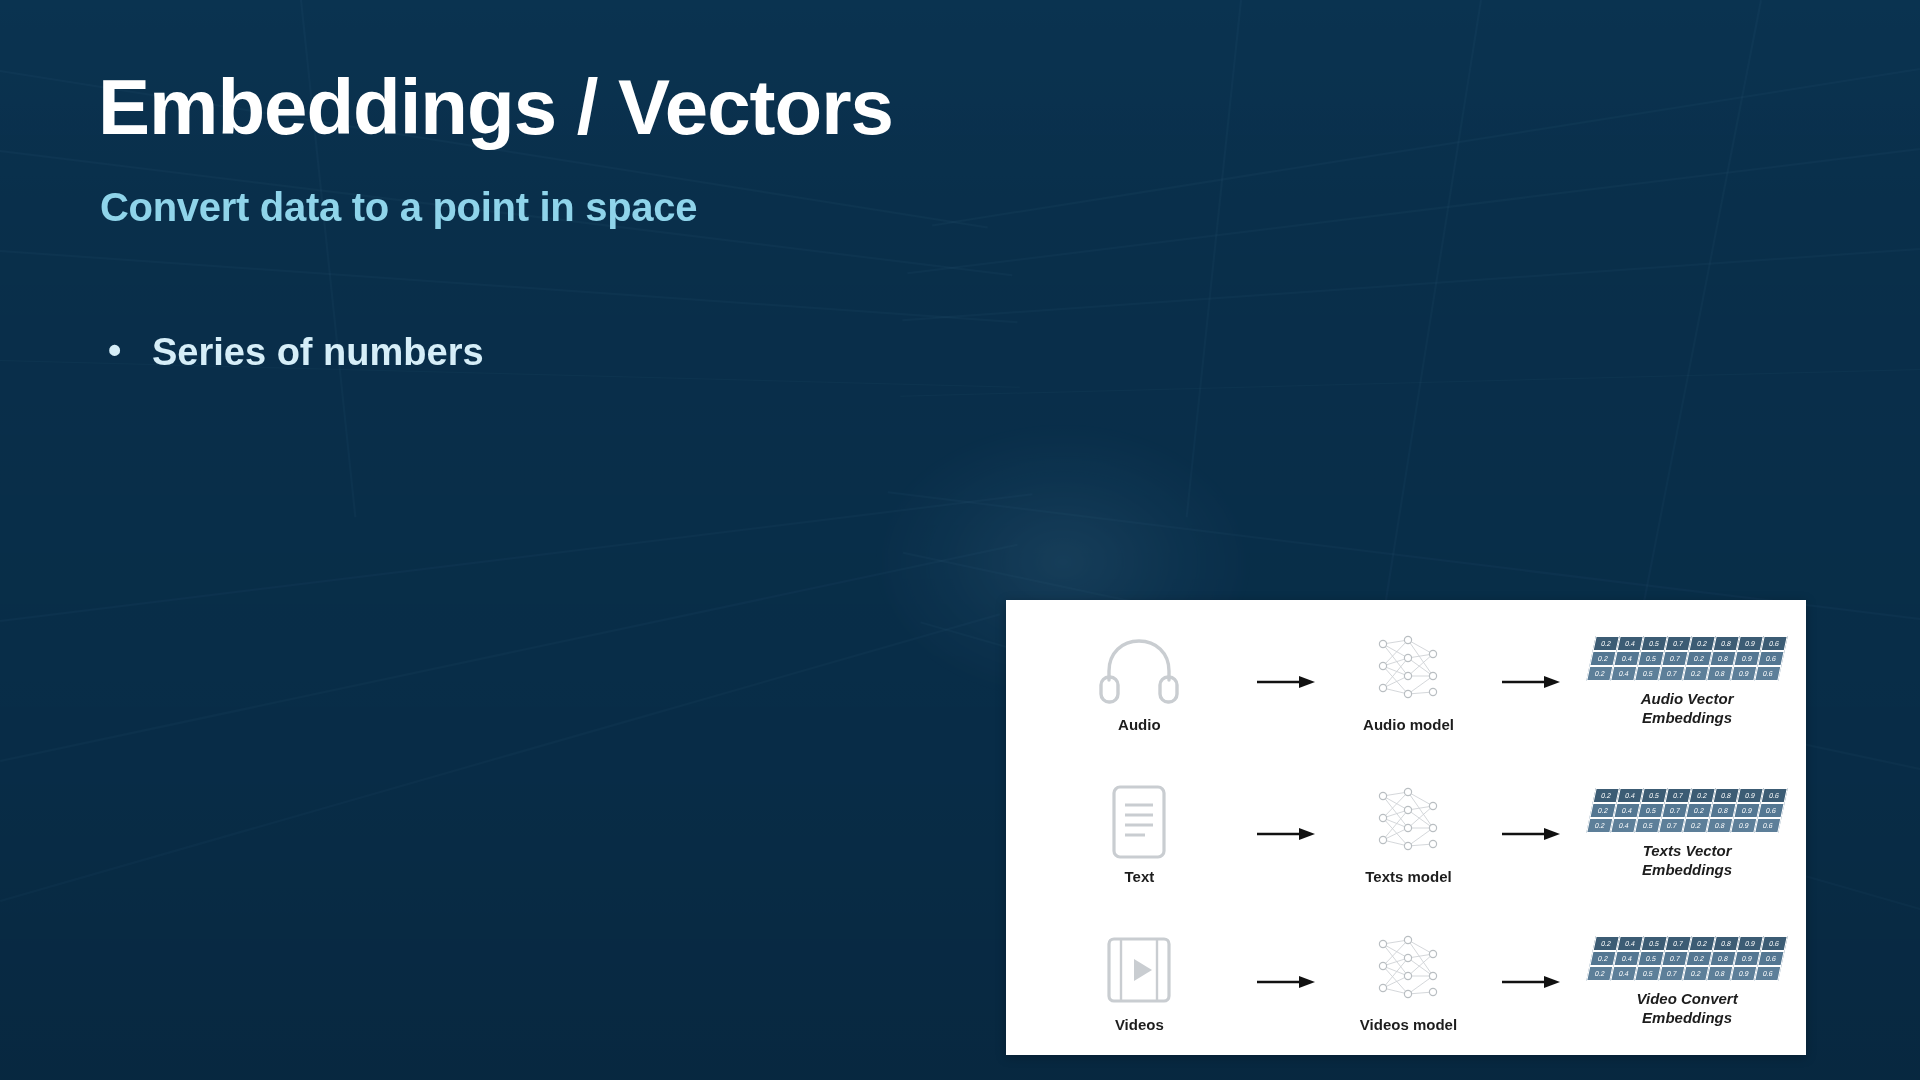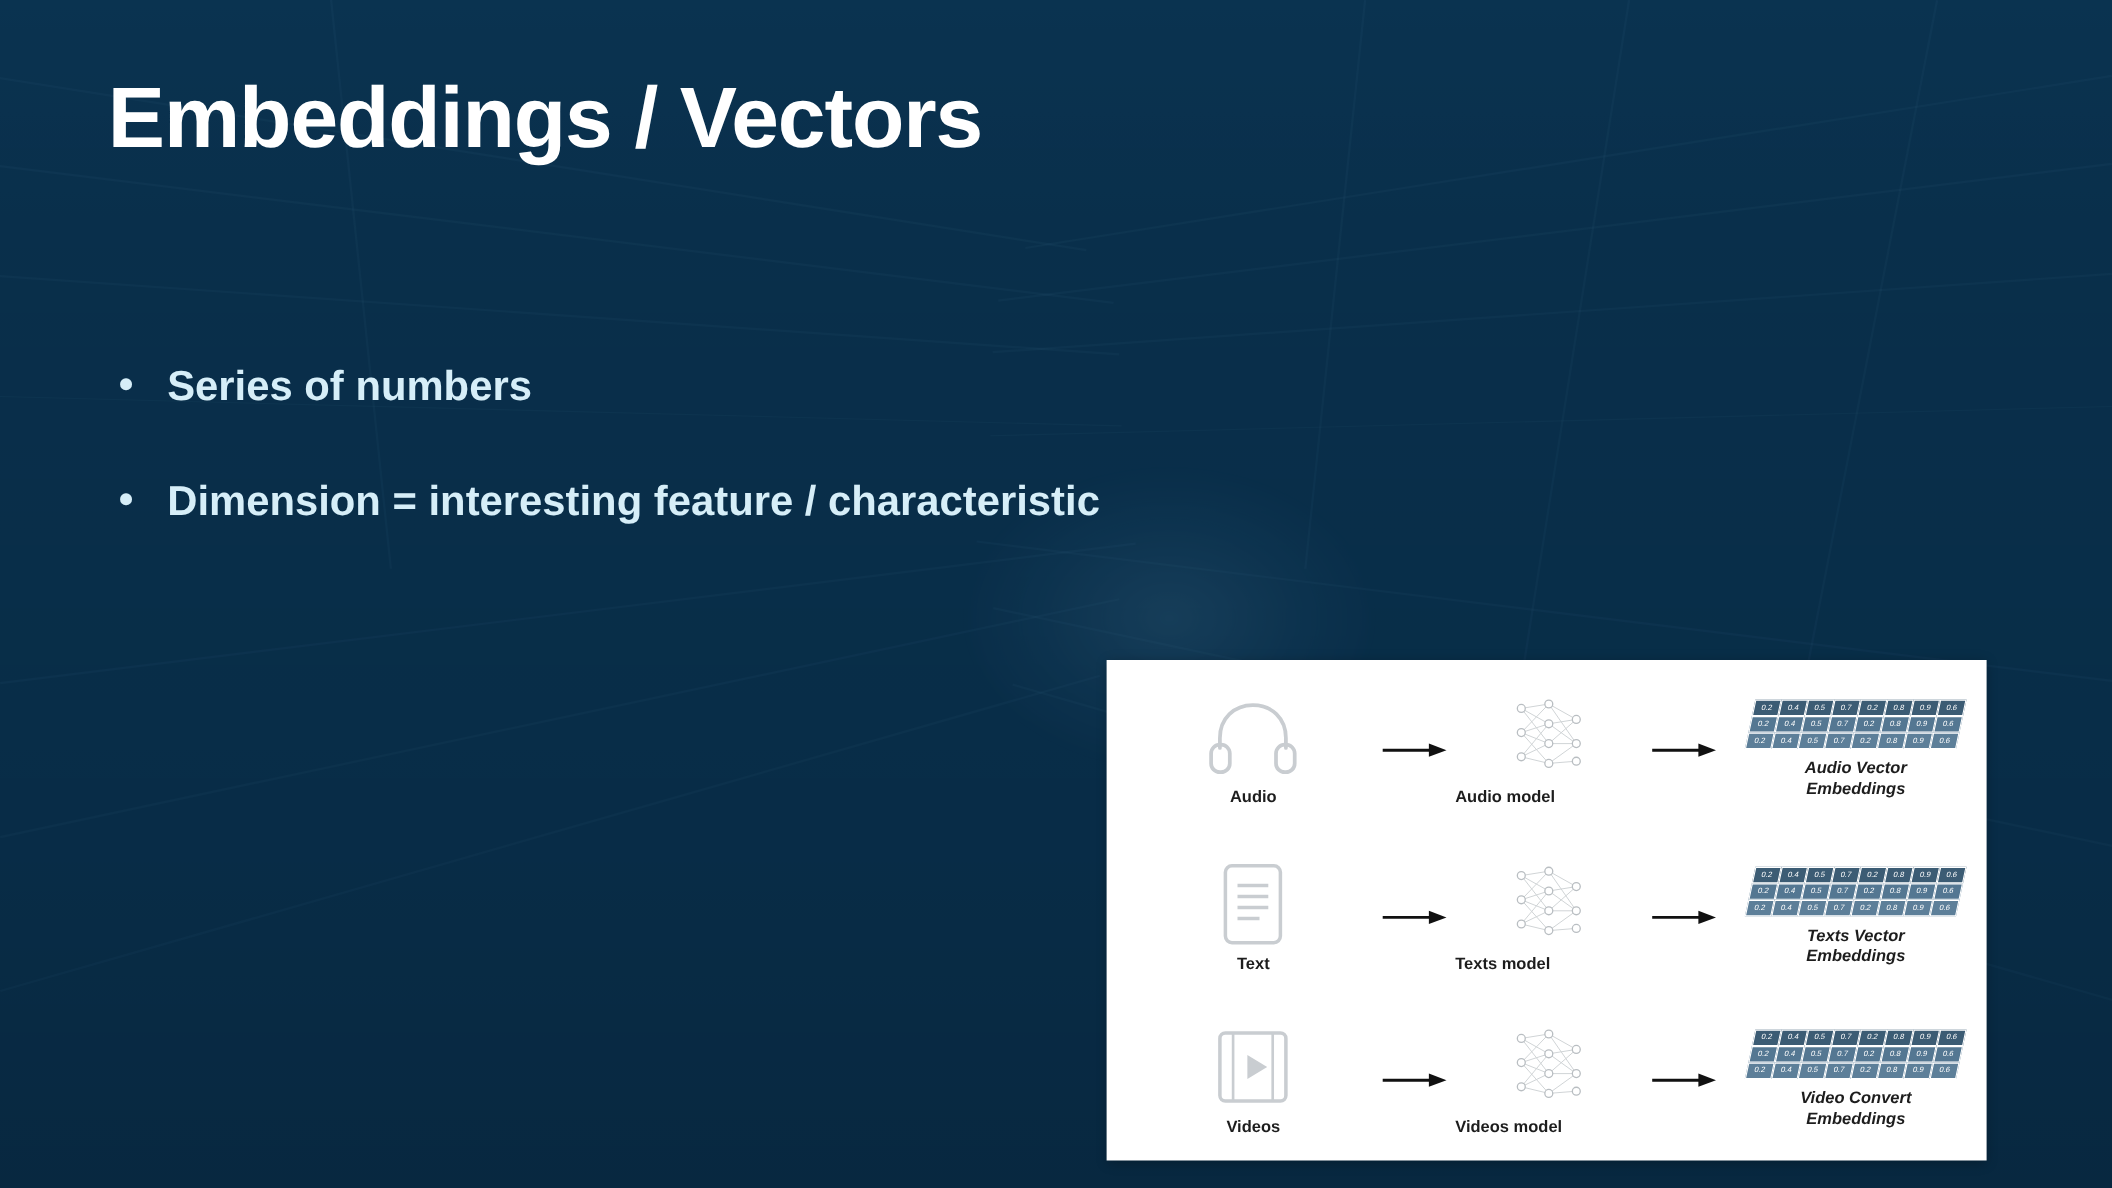--- a/index.html
+++ b/index.html
@@ -141,21 +141,21 @@
     display: flex;
     align-items: center;
   }
   .fig-row.r0 { top: 6px; }
   .fig-row.r1 { top: 158px; }
   .fig-row.r2 { top: 306px; }
 
   .cell { position: relative; }
   .cell-icon { width: 230px; text-align: center; margin-left: 24px; }
   .cell-arrow { width: 78px; text-align: center; }
-  .cell-model { width: 180px; }
+  .cell-model { width: 180px; text-align: center; }
   .cell-vec   { width: 250px; text-align: center; }
 
   .icon-art { height: 80px; display: flex; align-items: center; justify-content: center; }
   .cap {
     margin-top: 6px;
     font-size: 15px;
     font-weight: bold;
     color: #1d1d1d;
     line-height: 1.25;
   }
@@ -220,23 +220,23 @@
     <i style="left:1480px;top:0;width:2px;height:620px;transform:rotate(9deg);"></i>
     <i style="left:1760px;top:0;width:2px;height:700px;transform:rotate(11deg);"></i>
     <i style="left:300px;top:0;width:2px;height:520px;transform:rotate(-6deg);"></i>
   </div>
   <div class="glow"></div>
   <div class="tint"></div>
   <div class="tint2"></div>
 
   <div class="content">
     <div class="title">Embeddings / Vectors</div>
+    <div class="subtitle">Convert data to a point in space</div>
     <ul class="bullets">
       <li>Series of numbers</li>
-      <li>Dimension = interesting feature / characteristic</li>
     </ul>
   </div>
 
   <div class="figure">
 
     <div class="fig-row r0">
       <div class="cell cell-icon">
         <div class="icon-art">
           <svg width="86" height="74" viewBox="0 0 86 74" fill="none" stroke="#c9cdd1" stroke-width="3.4">
             <path d="M13 47 V38 C13 20 26 8 43 8 C60 8 73 20 73 38 V47" stroke-linecap="round"></path>

